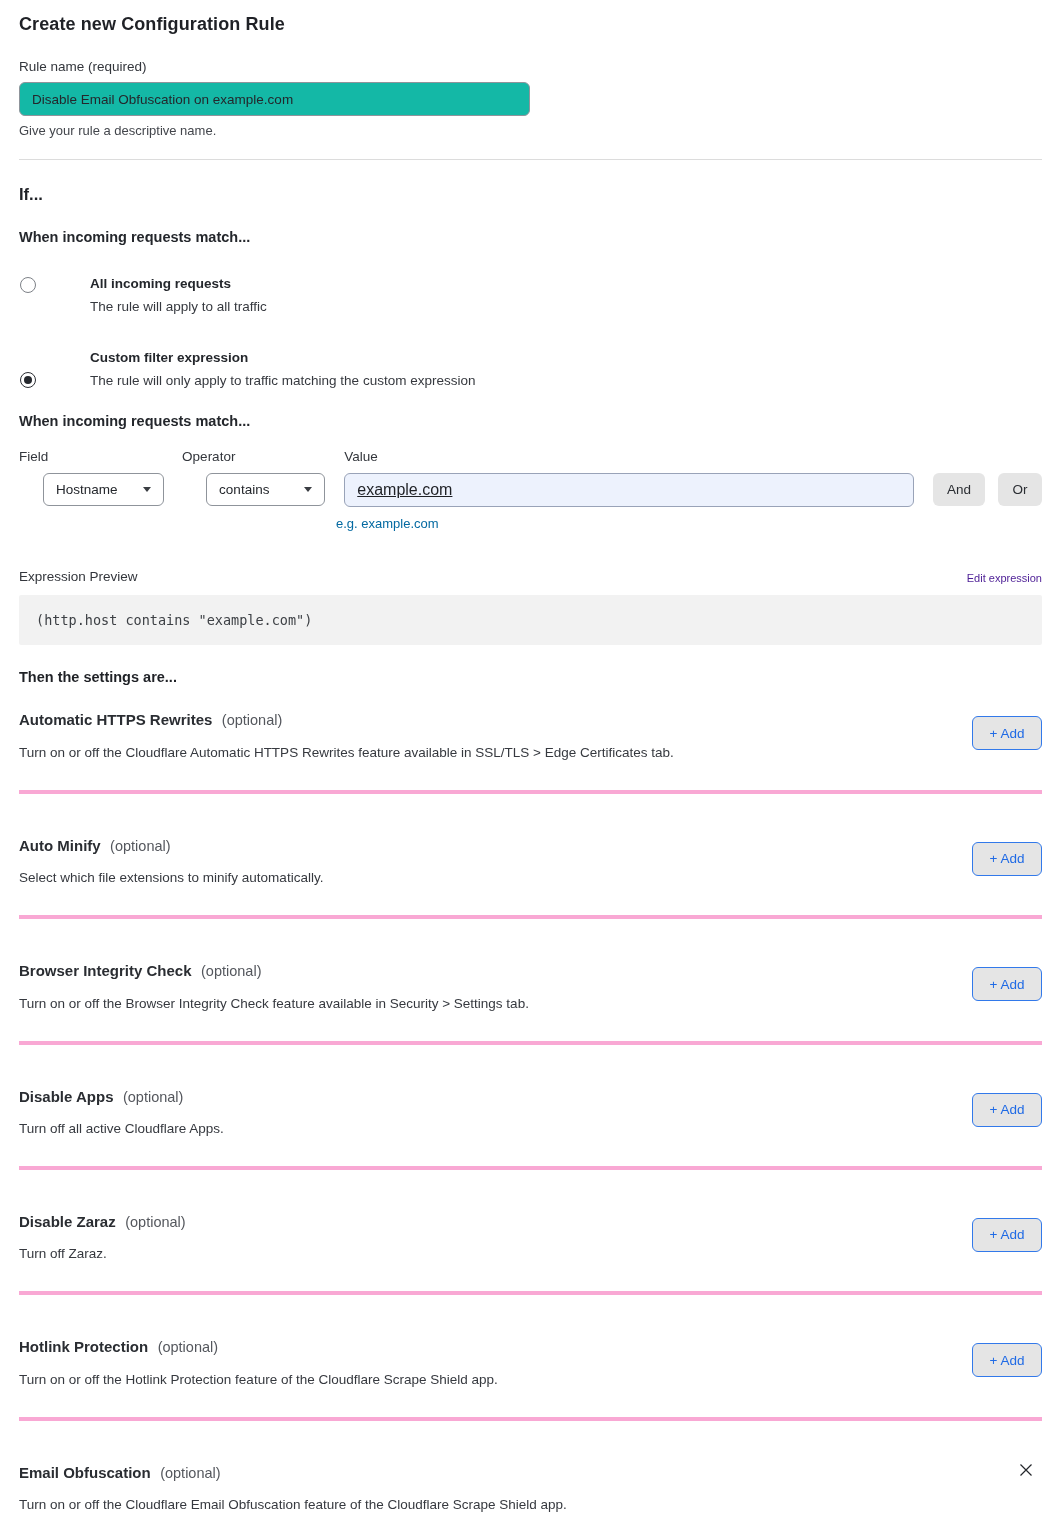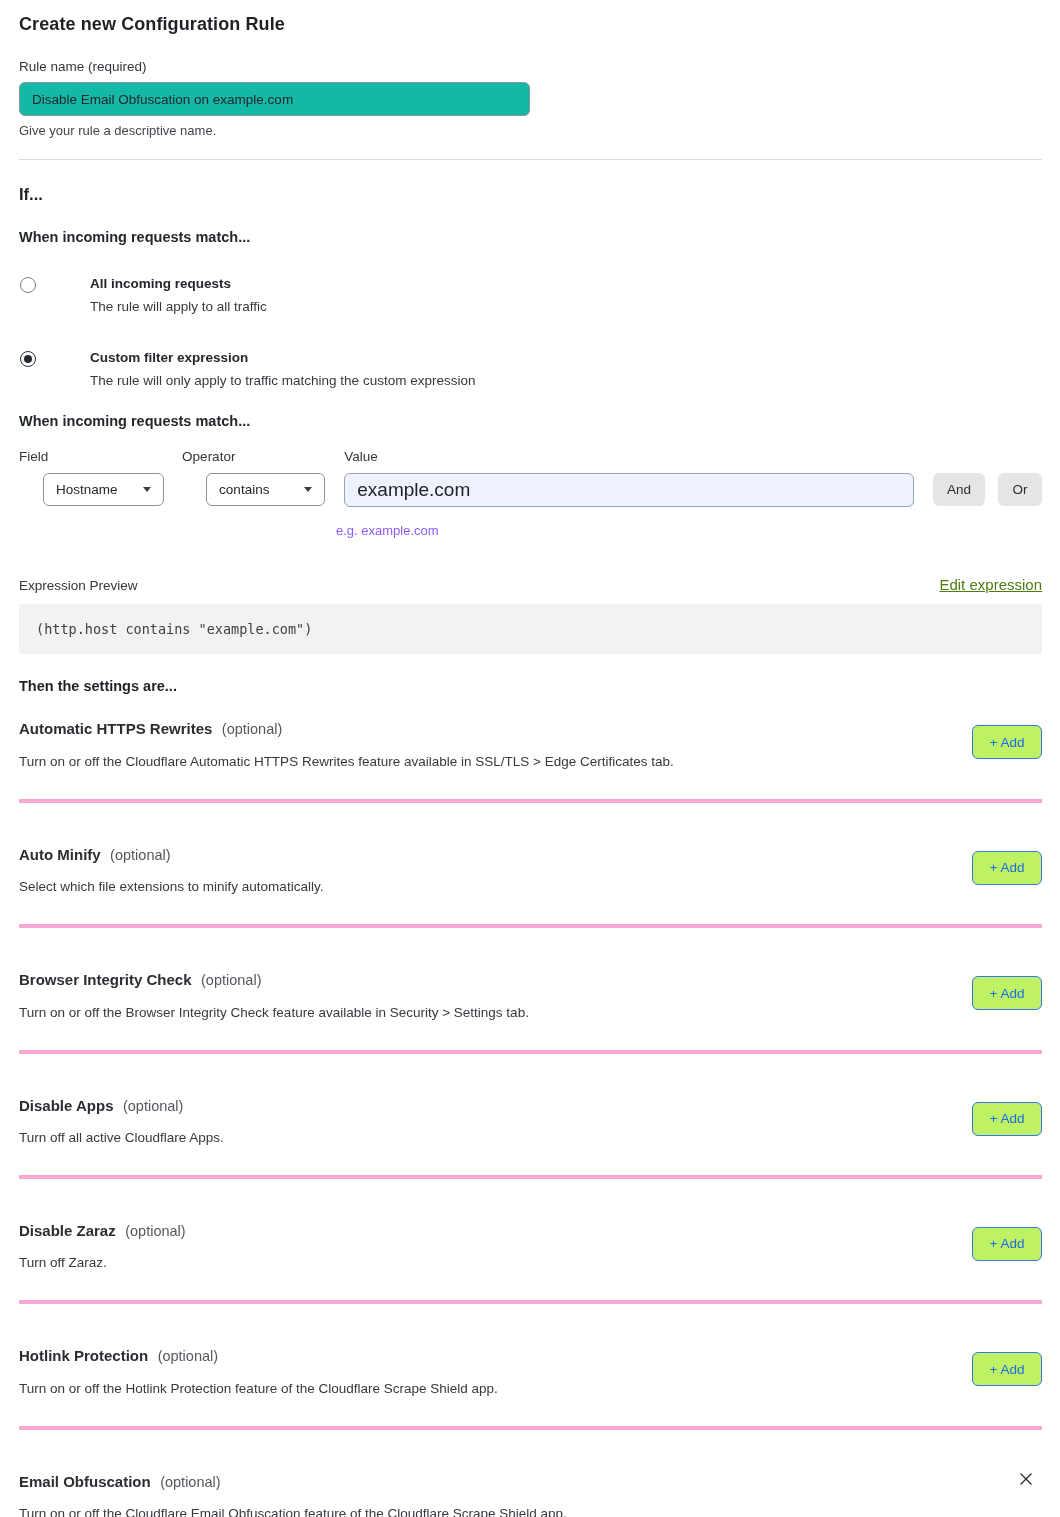--- a/index.html
+++ b/index.html
@@ -22,21 +22,21 @@
     font-family: inherit; background: #14b8a6; outline: none;
   }
   .help-text { font-size: 13px; color: #43464c; margin-top: 7px; }
 
   hr.divider { border: none; border-top: 1px solid #dcdcdc; margin-top: 21px; }
 
   h2.if-heading { font-size: 16.5px; font-weight: 700; margin-top: 25px; color: #1f2126; }
   h3.match-heading { font-size: 14.5px; font-weight: 700; margin-top: 25px; color: #24272c; }
 
   .radio-row { display: flex; margin-top: 31px; gap: 40px; }
-  .radio-row + .radio-row { margin-top: 36px; }
+  .radio-row + .radio-row { margin-top: 36px; align-items: flex-end; }
   .radio {
     width: 16px; height: 16px; border-radius: 50%;
     border: 1.5px solid #7d8187; background: #fff;
     margin: 1px 14px 0 1px; flex: none; position: relative; cursor: pointer;
   }
   .radio.checked { border-color: #2b2e33; }
   .radio.checked::after {
     content:""; position:absolute; left:50%; top:50%; transform:translate(-50%,-50%);
     width: 8px; height: 8px; border-radius: 50%; background:#25282d;
   }
@@ -55,53 +55,53 @@
   }
   .caret {
     width: 0; height: 0; margin-left: 8px;
     border-left: 4.5px solid transparent; border-right: 4.5px solid transparent;
     border-top: 5.5px solid #3a3d42;
   }
   .value-input {
     width: 100%; height: 34px;
     border: 1px solid #99a3b8; border-radius: 6px;
     background: #edf2fd; padding: 7px 12px;
-    font-size: 19px; color: #1f2126; font-family: inherit; outline: none;
+    font-size: 16px; color: #1f2126; font-family: inherit; outline: none; text-decoration: underline;
   }
   .and-or-wrap { display: flex; align-items: flex-end; padding-bottom: 1px; }
   .gray-btn {
     height: 33px; border: none; border-radius: 6px; background: #e5e5e5;
     font-family: inherit; font-size: 13.5px; color: #2b2e33; cursor: pointer;
   }
   .and-btn { width: 52px; margin-left: 11px; }
   .or-btn  { width: 44px; margin-left: 13px; }
-  .value-help { font-size: 13px; color: #8b5cf6; margin-top: 16px; margin-left: 317px; }
+  .value-help { font-size: 13px; color: #0369a1; margin-top: 9px; margin-left: 317px; }
 
   .expr-header { display: flex; justify-content: space-between; align-items: flex-end; margin-top: 38px; }
   .expr-label { font-size: 13.5px; color: #33363c; }
-  .edit-link { font-size: 15px; color: #4d7c0f; text-decoration: underline; cursor: pointer; }
+  .edit-link { font-size: 11px; color: #4c1d95; cursor: pointer; }
   .code-block {
     margin-top: 11px; background: #f2f2f2; border-radius: 2px;
     padding: 17px 17px; font-family: "DejaVu Sans Mono", "Liberation Mono", monospace;
     font-size: 13.5px; color: #3d4045; letter-spacing: 0;
   }
 
   h3.then-heading { font-size: 14.5px; font-weight: 700; margin-top: 24px; color: #1f2126; }
 
   .setting-row { position: relative; padding: 42px 0 30px 0; border-bottom: 4px solid #f9a8d4; }
   .setting-row.first { padding-top: 25px; }
   .setting-row.last { border-bottom: none; padding-bottom: 0; }
   .setting-title-line { line-height: 1.2; }
   .setting-title { font-size: 15px; font-weight: 700; color: #2a2d32; }
   .setting-optional { font-size: 14.5px; font-weight: 400; color: #54575d; margin-left: 5px; }
   .setting-desc { font-size: 13.5px; color: #36393f; margin-top: 15px; }
   .add-btn {
     position: absolute; right: 0; top: 48px;
     width: 70px; height: 34px;
-    background: #bef264; border: 1px solid #3279ea; border-radius: 6px;
+    background: #e5e5e5; border: 1px solid #3279ea; border-radius: 6px;
     color: #1f6ae5; font-size: 13.5px; font-family: inherit; cursor: pointer;
   }
   .setting-row.first .add-btn { top: 31px; }
 
   .close-icon {
     position: absolute; right: 7px; top: 40px;
     width: 18px; height: 18px; cursor: pointer;
     display: flex; align-items: center; justify-content: center;
   }
   .toggle {

